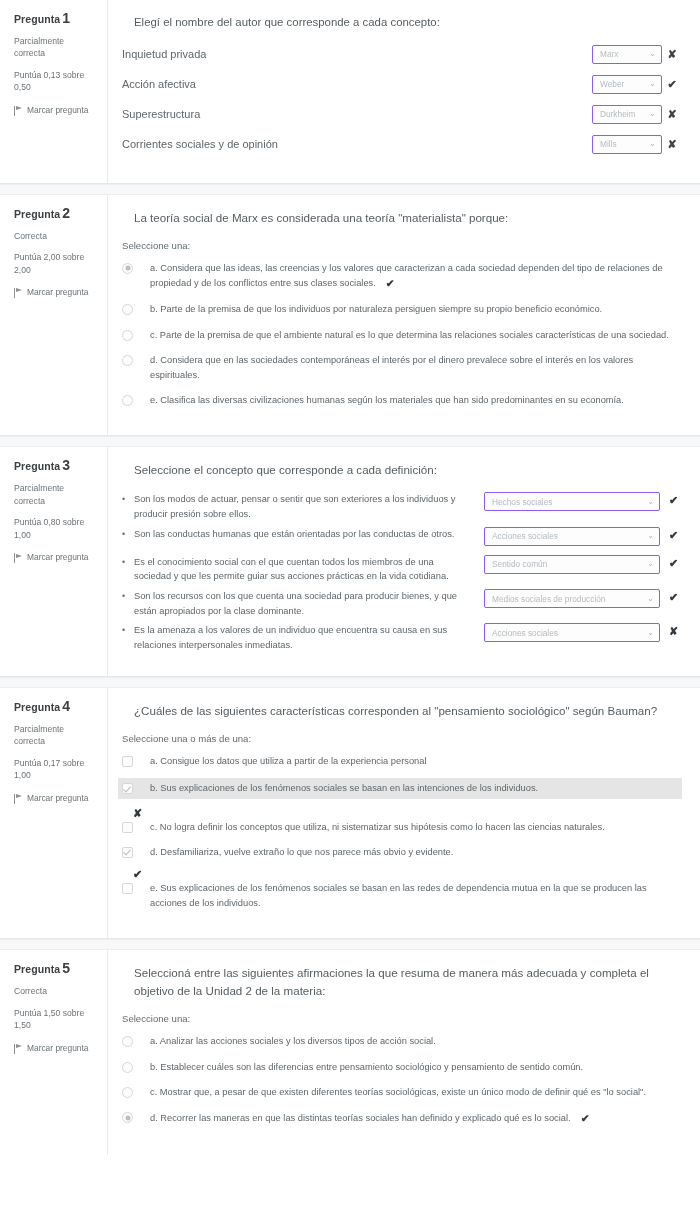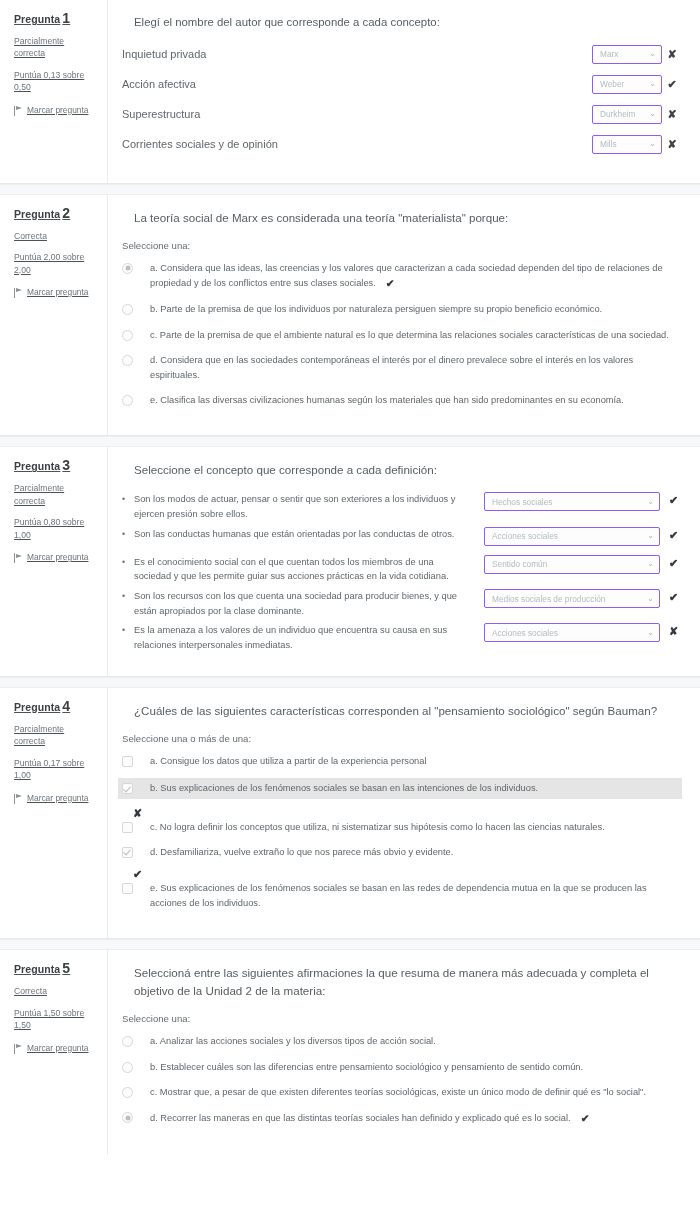--- a/index.html
+++ b/index.html
@@ -23,21 +23,20 @@
   .qblock:last-child{border-bottom:none;}
 
   
   .qinfo{
     width:108px;
     flex:0 0 108px;
     box-sizing:border-box;
     padding:10px 10px 14px 14px;
     border-right:1px solid #e9ebec;
     background:#ffffff;
-    text-decoration:underline;
   }
   .qnum{
     font-size:10.5px;
     font-weight:700;
     color:#3c4043;
     letter-spacing:.1px;
     margin-bottom:9px;
     white-space:nowrap;
   }
   .qnum .n{font-size:14px;font-weight:700;margin-left:2px;}
@@ -388,21 +387,21 @@
           <div class="qflag">
             <span class="flag-icon"></span>
             <span>Marcar pregunta</span>
           </div>
         </div>
         <div class="qcontent">
           <div class="qtext big">Seleccione el concepto que corresponde a cada definición:</div>
           <div class="def-row">
             <div class="def-left">
               <span class="bullet">•</span>
-              <span class="def-text">Son los modos de actuar, pensar o sentir que son exteriores a los individuos y ejercen presión sobre ellos.</span>
+              <span class="def-text">Son los modos de actuar, pensar o sentir que son exteriores a los individuos y producir presión sobre ellos.</span>
             </div>
             <div class="def-right">
               <div class="sel w-q3">
                 <span>Hechos sociales</span>
                 <span class="chev">⌄</span>
               </div>
               <div class="def-mark">✔</div>
             </div>
           </div>
           <div class="def-row">

